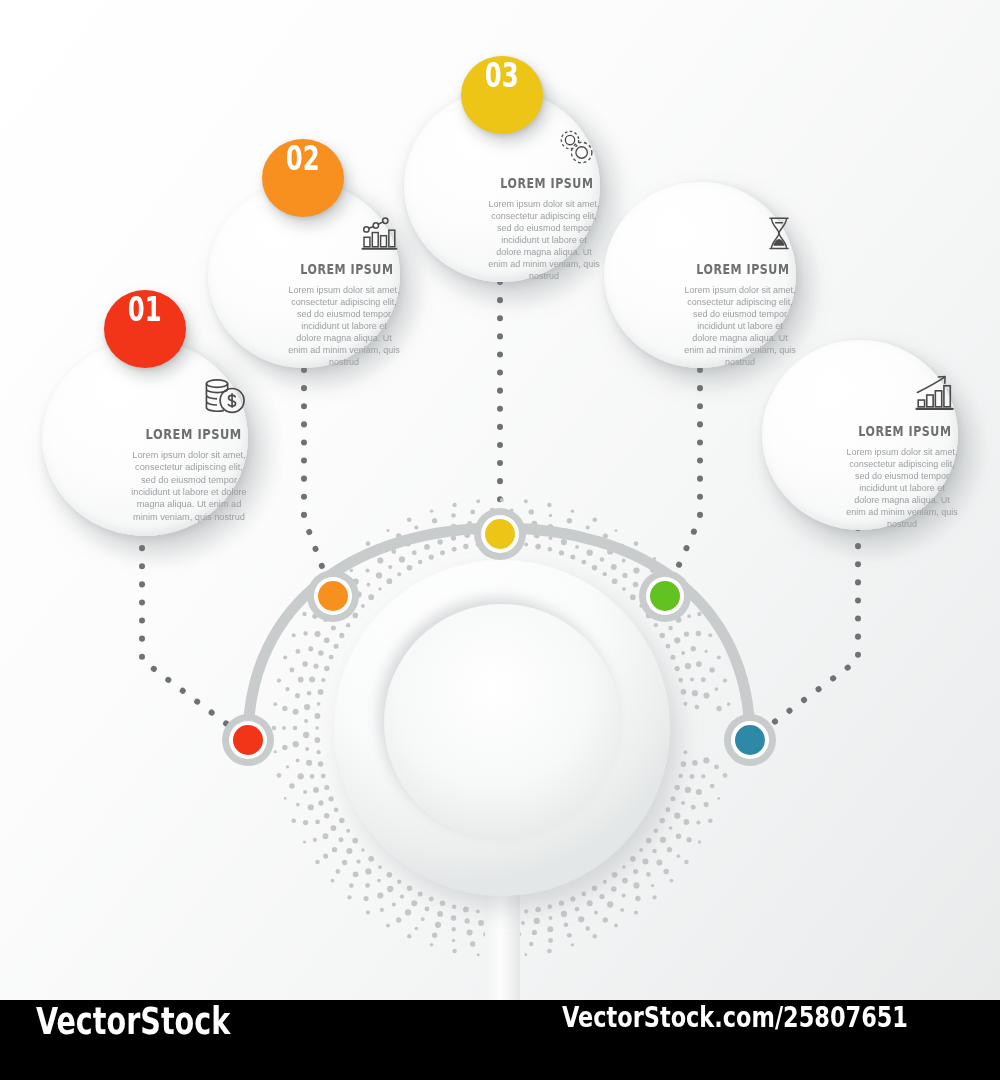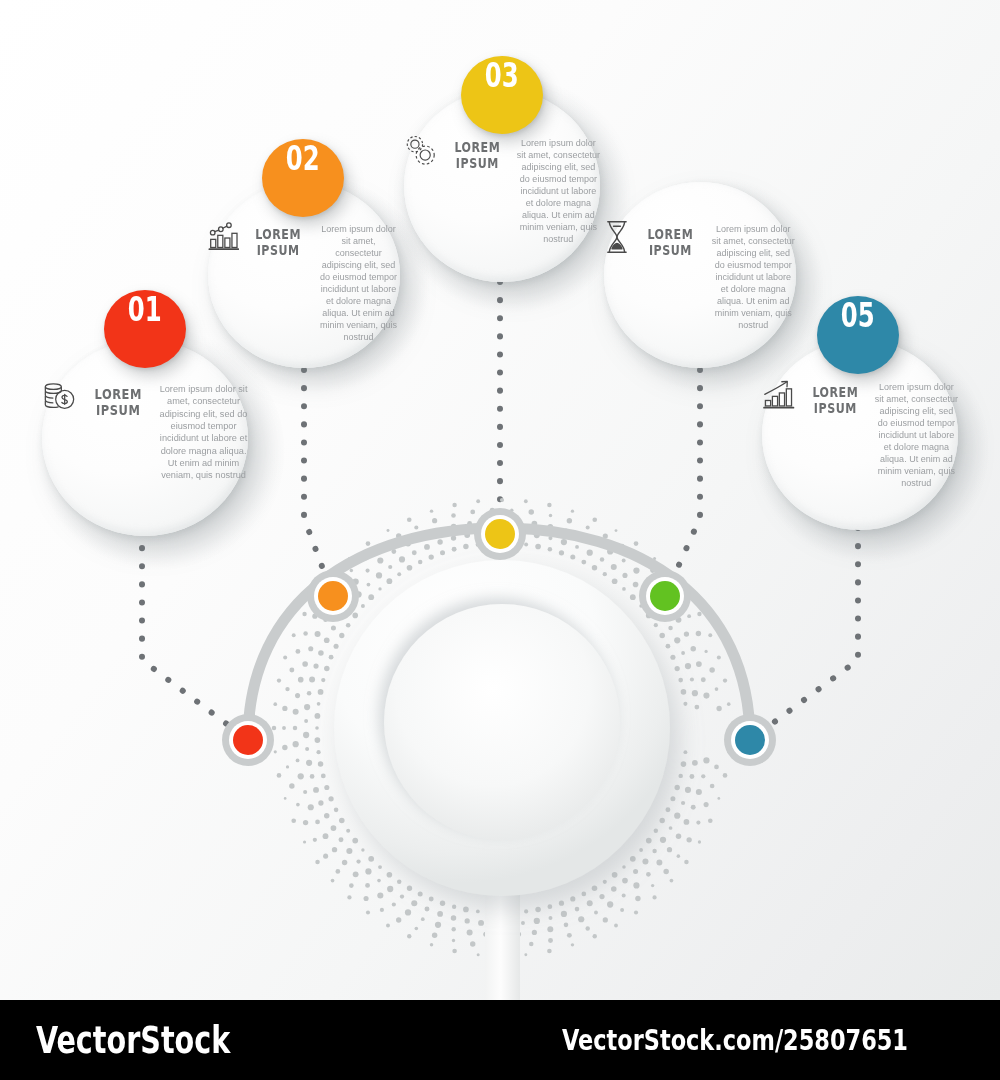--- a/index.html
+++ b/index.html
@@ -28,21 +28,21 @@
     position:absolute;
     border-radius:50%;
     background: radial-gradient(circle at 36% 26%, #ffffff 0%, #fdfdfd 42%, #f6f7f7 72%, #eceeee 92%, #e6e8e8 100%);
     box-shadow: 10px 14px 26px rgba(120,128,132,0.26),
                 2px 3px 7px rgba(120,128,132,0.16),
                 inset -2px -3px 9px rgba(190,196,198,0.30),
                 inset 2px 3px 8px rgba(255,255,255,0.95);
   }
   .card-inner {
     position:absolute; left:0; top:0; width:100%; height:100%;
-    display:flex; flex-direction:row; align-items:flex-start;
+    display:flex; flex-direction:column; align-items:flex-end;
   }
   .card-icon { color:#4a4a4a; }
   .card-title {
     font-family:"DejaVu Sans Condensed","Liberation Sans Narrow","Liberation Sans", sans-serif;
     font-weight:bold;
     color:#6d6f71;
     letter-spacing:0.6px;
     text-align:center;
     transform:scaleX(0.88);
   }
@@ -62,21 +62,21 @@
     font-weight:bold;
     box-shadow: 5px 8px 15px rgba(105,112,116,0.33), 1px 2px 4px rgba(105,112,116,0.22);
     z-index:5;
   }
   .badge span { transform:scaleX(0.82); display:block; }
 
   
   #footer {
     position:absolute; left:0; top:1000px; width:1000px; height:80px;
     background:#000000;
-    display:flex; align-items:center; justify-content:space-between;
+    display:flex; align-items:flex-start; justify-content:space-between;
     padding:0 36px;
   }
   #footer div {
     color:#ffffff;
     font-family:"DejaVu Sans Condensed","Liberation Sans Narrow","Liberation Sans", sans-serif;
     font-weight:bold;
     transform:scaleX(0.86);
     transform-origin:left center;
   }
   #wm-left { font-size:37px; }
@@ -644,22 +644,19 @@
         <rect x="5" y="31" width="7.6" height="8"></rect>
         <rect x="15.2" y="25" width="7.6" height="14"></rect>
         <rect x="25.4" y="20" width="7.6" height="19"></rect>
         <rect x="35.6" y="14" width="7.6" height="25"></rect>
         <path d="M3,41.5 L46,41.5" stroke-width="2.6" stroke-linecap="round"></path>
       </svg>
       <div class="card-title" style="font-size:14px; margin-top:10px;">LOREM IPSUM</div>
       <div class="card-body" style="font-size:9px; margin-top:7px; width:112px;">Lorem ipsum dolor sit amet, consectetur adipiscing elit, sed do eiusmod tempor incididunt ut labore et dolore magna aliqua. Ut enim ad minim veniam, quis nostrud</div>
     </div>
   </div>
-  <div class="badge" style="left:817px; top:296px; width:82px; height:78px; background:#2e88a8; font-size:33px;">
-    <span>05</span>
-  </div>
 
 </div>
 
 <div id="footer">
   <div id="wm-left">VectorStock</div>
   <div id="wm-right">VectorStock.com/25807651</div>
 </div>
 
 </body></html>

